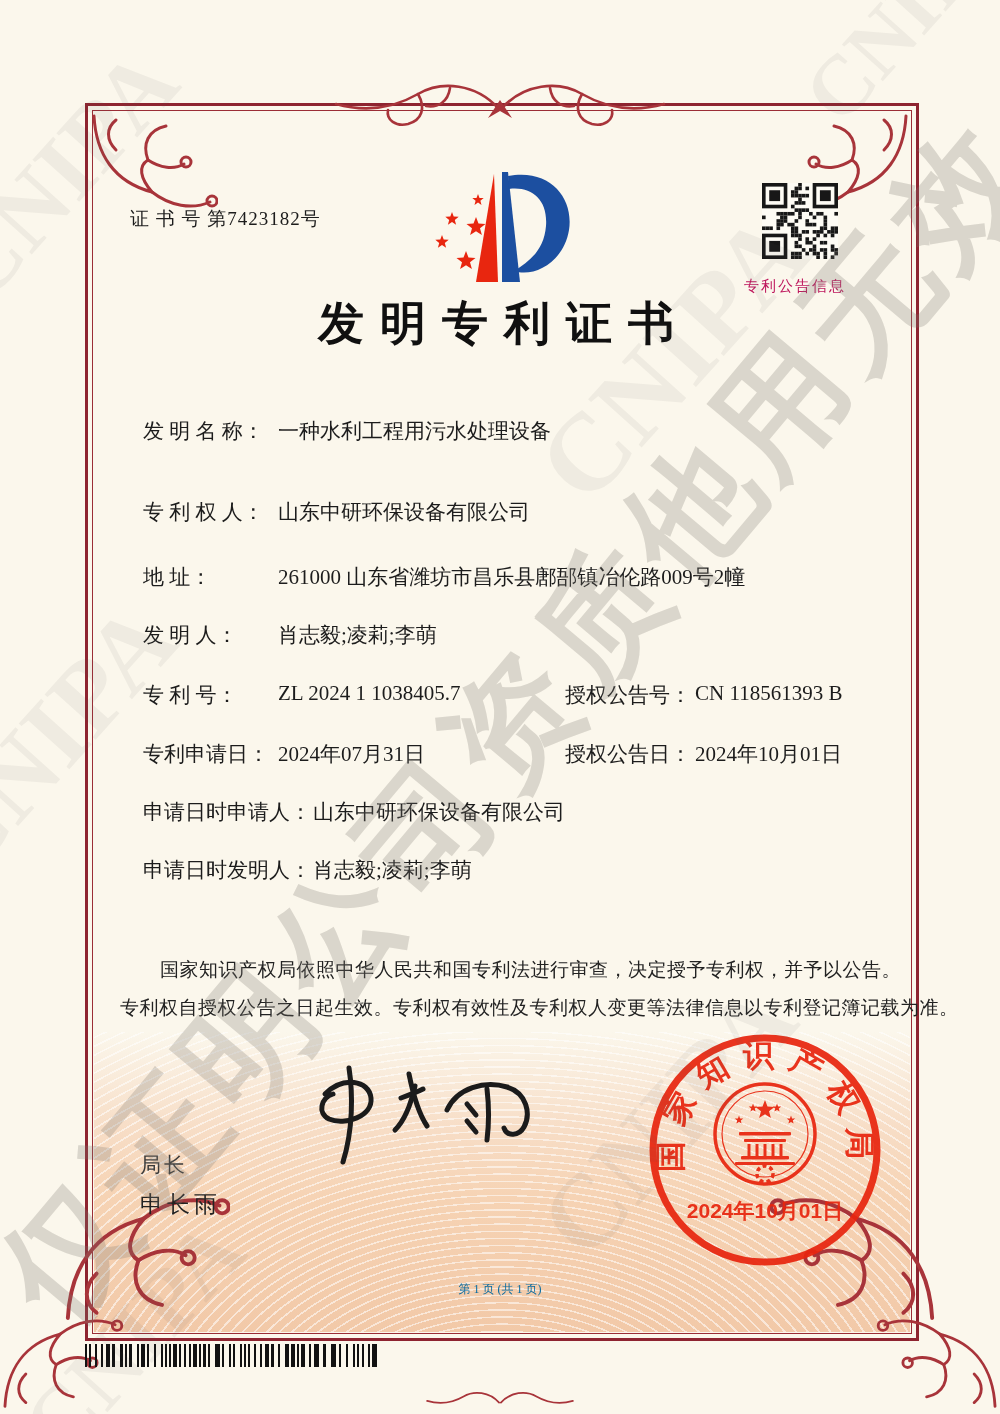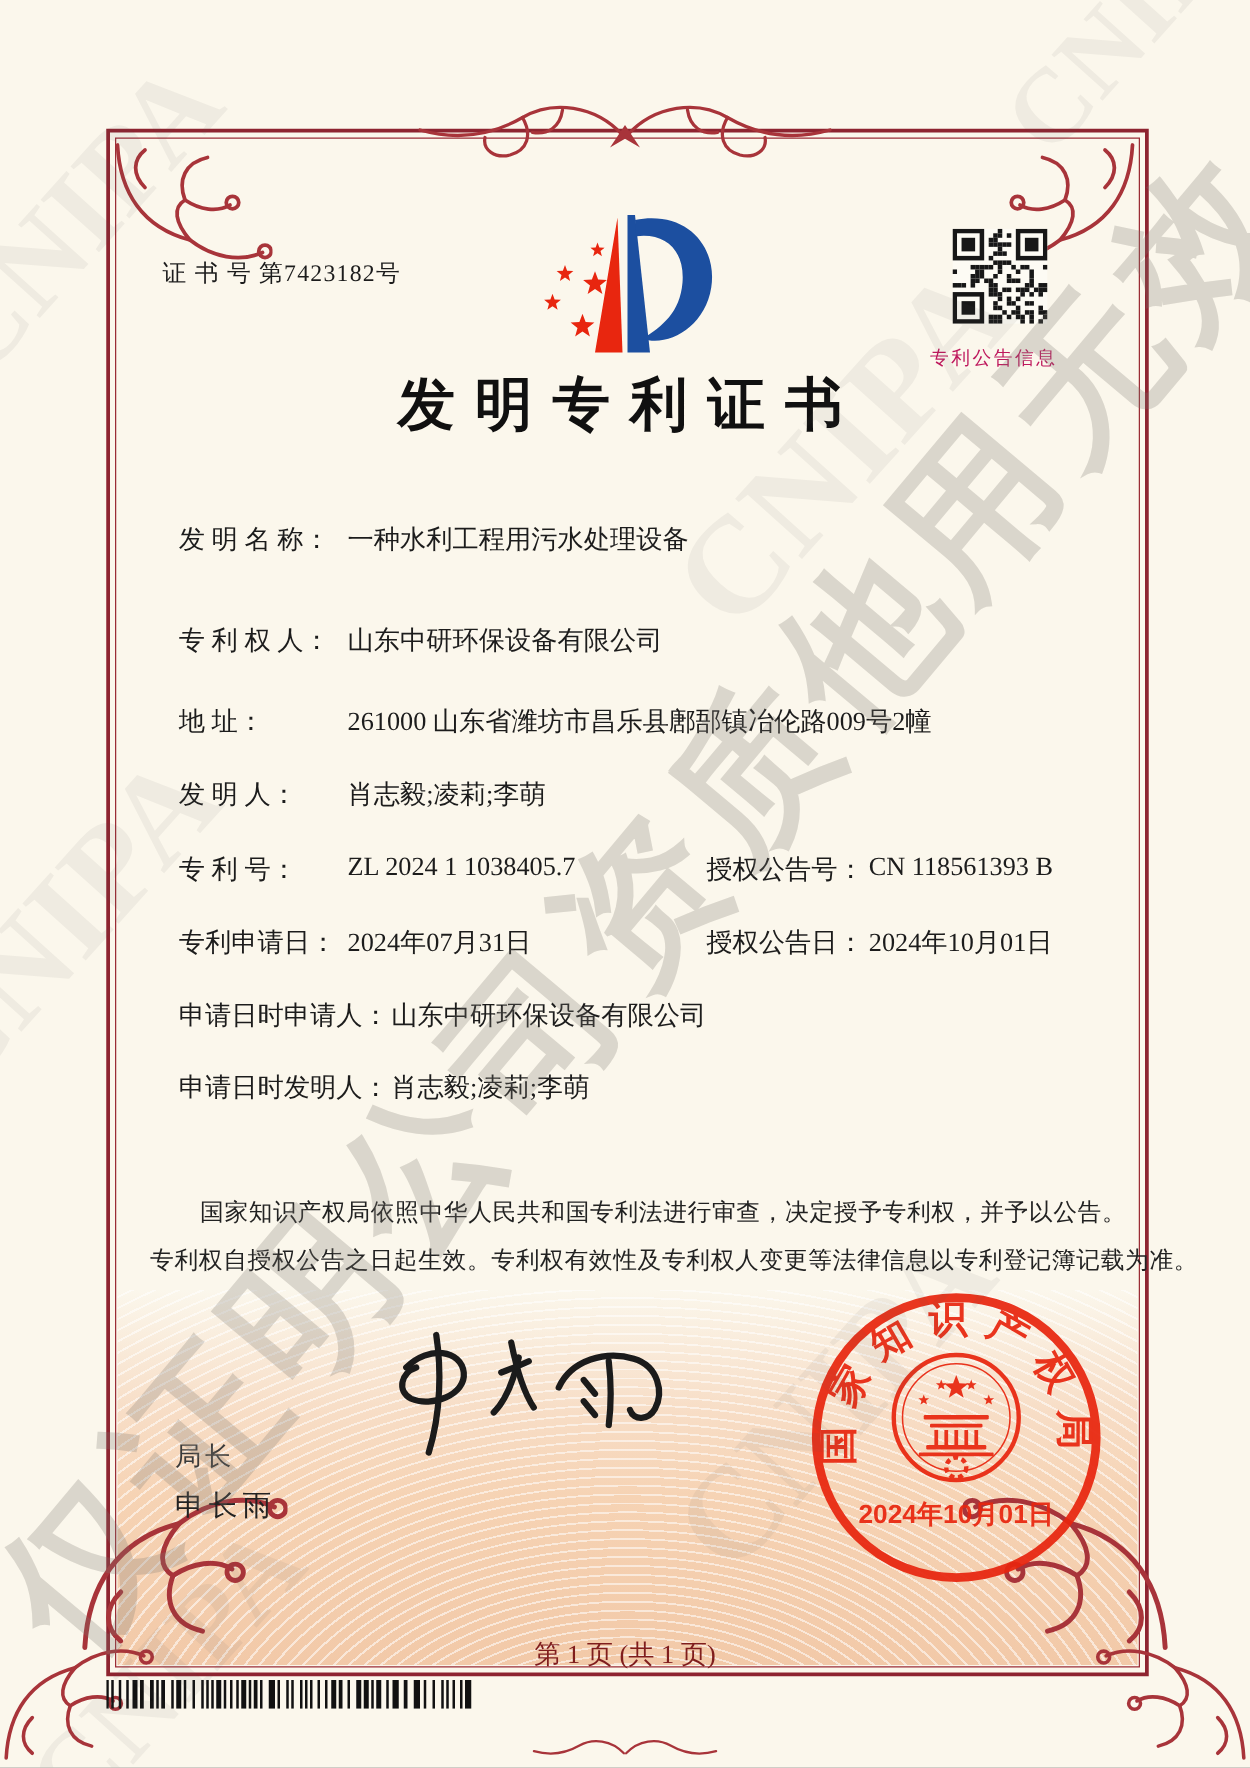--- a/index.html
+++ b/index.html
@@ -29,21 +29,21 @@
   .qr-caption{left:744px;top:277px;font-size:15px;letter-spacing:2px;color:#be185d;}
   .frow{position:absolute;left:143px;font-size:21px;}
   .frow .val{position:absolute;left:135px;top:0;white-space:pre;}
   .frow.col2{left:565px;}
   .frow.col2 .val{left:130px;}
   .frow.wide .val{left:170px;}
   .stmt{font-size:19px;color:#222;letter-spacing:.5px;}
   .leader{font-family:"Liberation Sans","DejaVu Sans",sans-serif;margin-top:37px;}
   .leader.role{left:140px;top:1114px;font-size:21px;letter-spacing:3px;color:#3a3a3a;}
   .leader.name{left:140px;top:1152px;font-size:23px;letter-spacing:4px;color:#222;}
-  .page-no{left:0;right:0;top:1281px;text-align:center;font-size:21px;color:#7f1d1d;margin-top:28px;}
+  .page-no{left:0;right:0;top:1281px;text-align:center;font-size:12px;color:#0369a1;}
   
   .wm{position:absolute;pointer-events:none;white-space:pre;z-index:30;
     font-weight:bold;transform-origin:0 50%;}
   .wm-cn{font-size:128px;letter-spacing:10px;color:rgba(125,118,112,.26);
     font-family:"Liberation Sans","DejaVu Sans",sans-serif;}
   .wm-br{font-family:"Liberation Serif",serif;color:rgba(90,85,80,.07);}
   
   .svgabs{position:absolute;}
   .seal-org{font-size:31px;font-weight:bold;letter-spacing:13px;
     font-family:"Liberation Serif",serif;}

